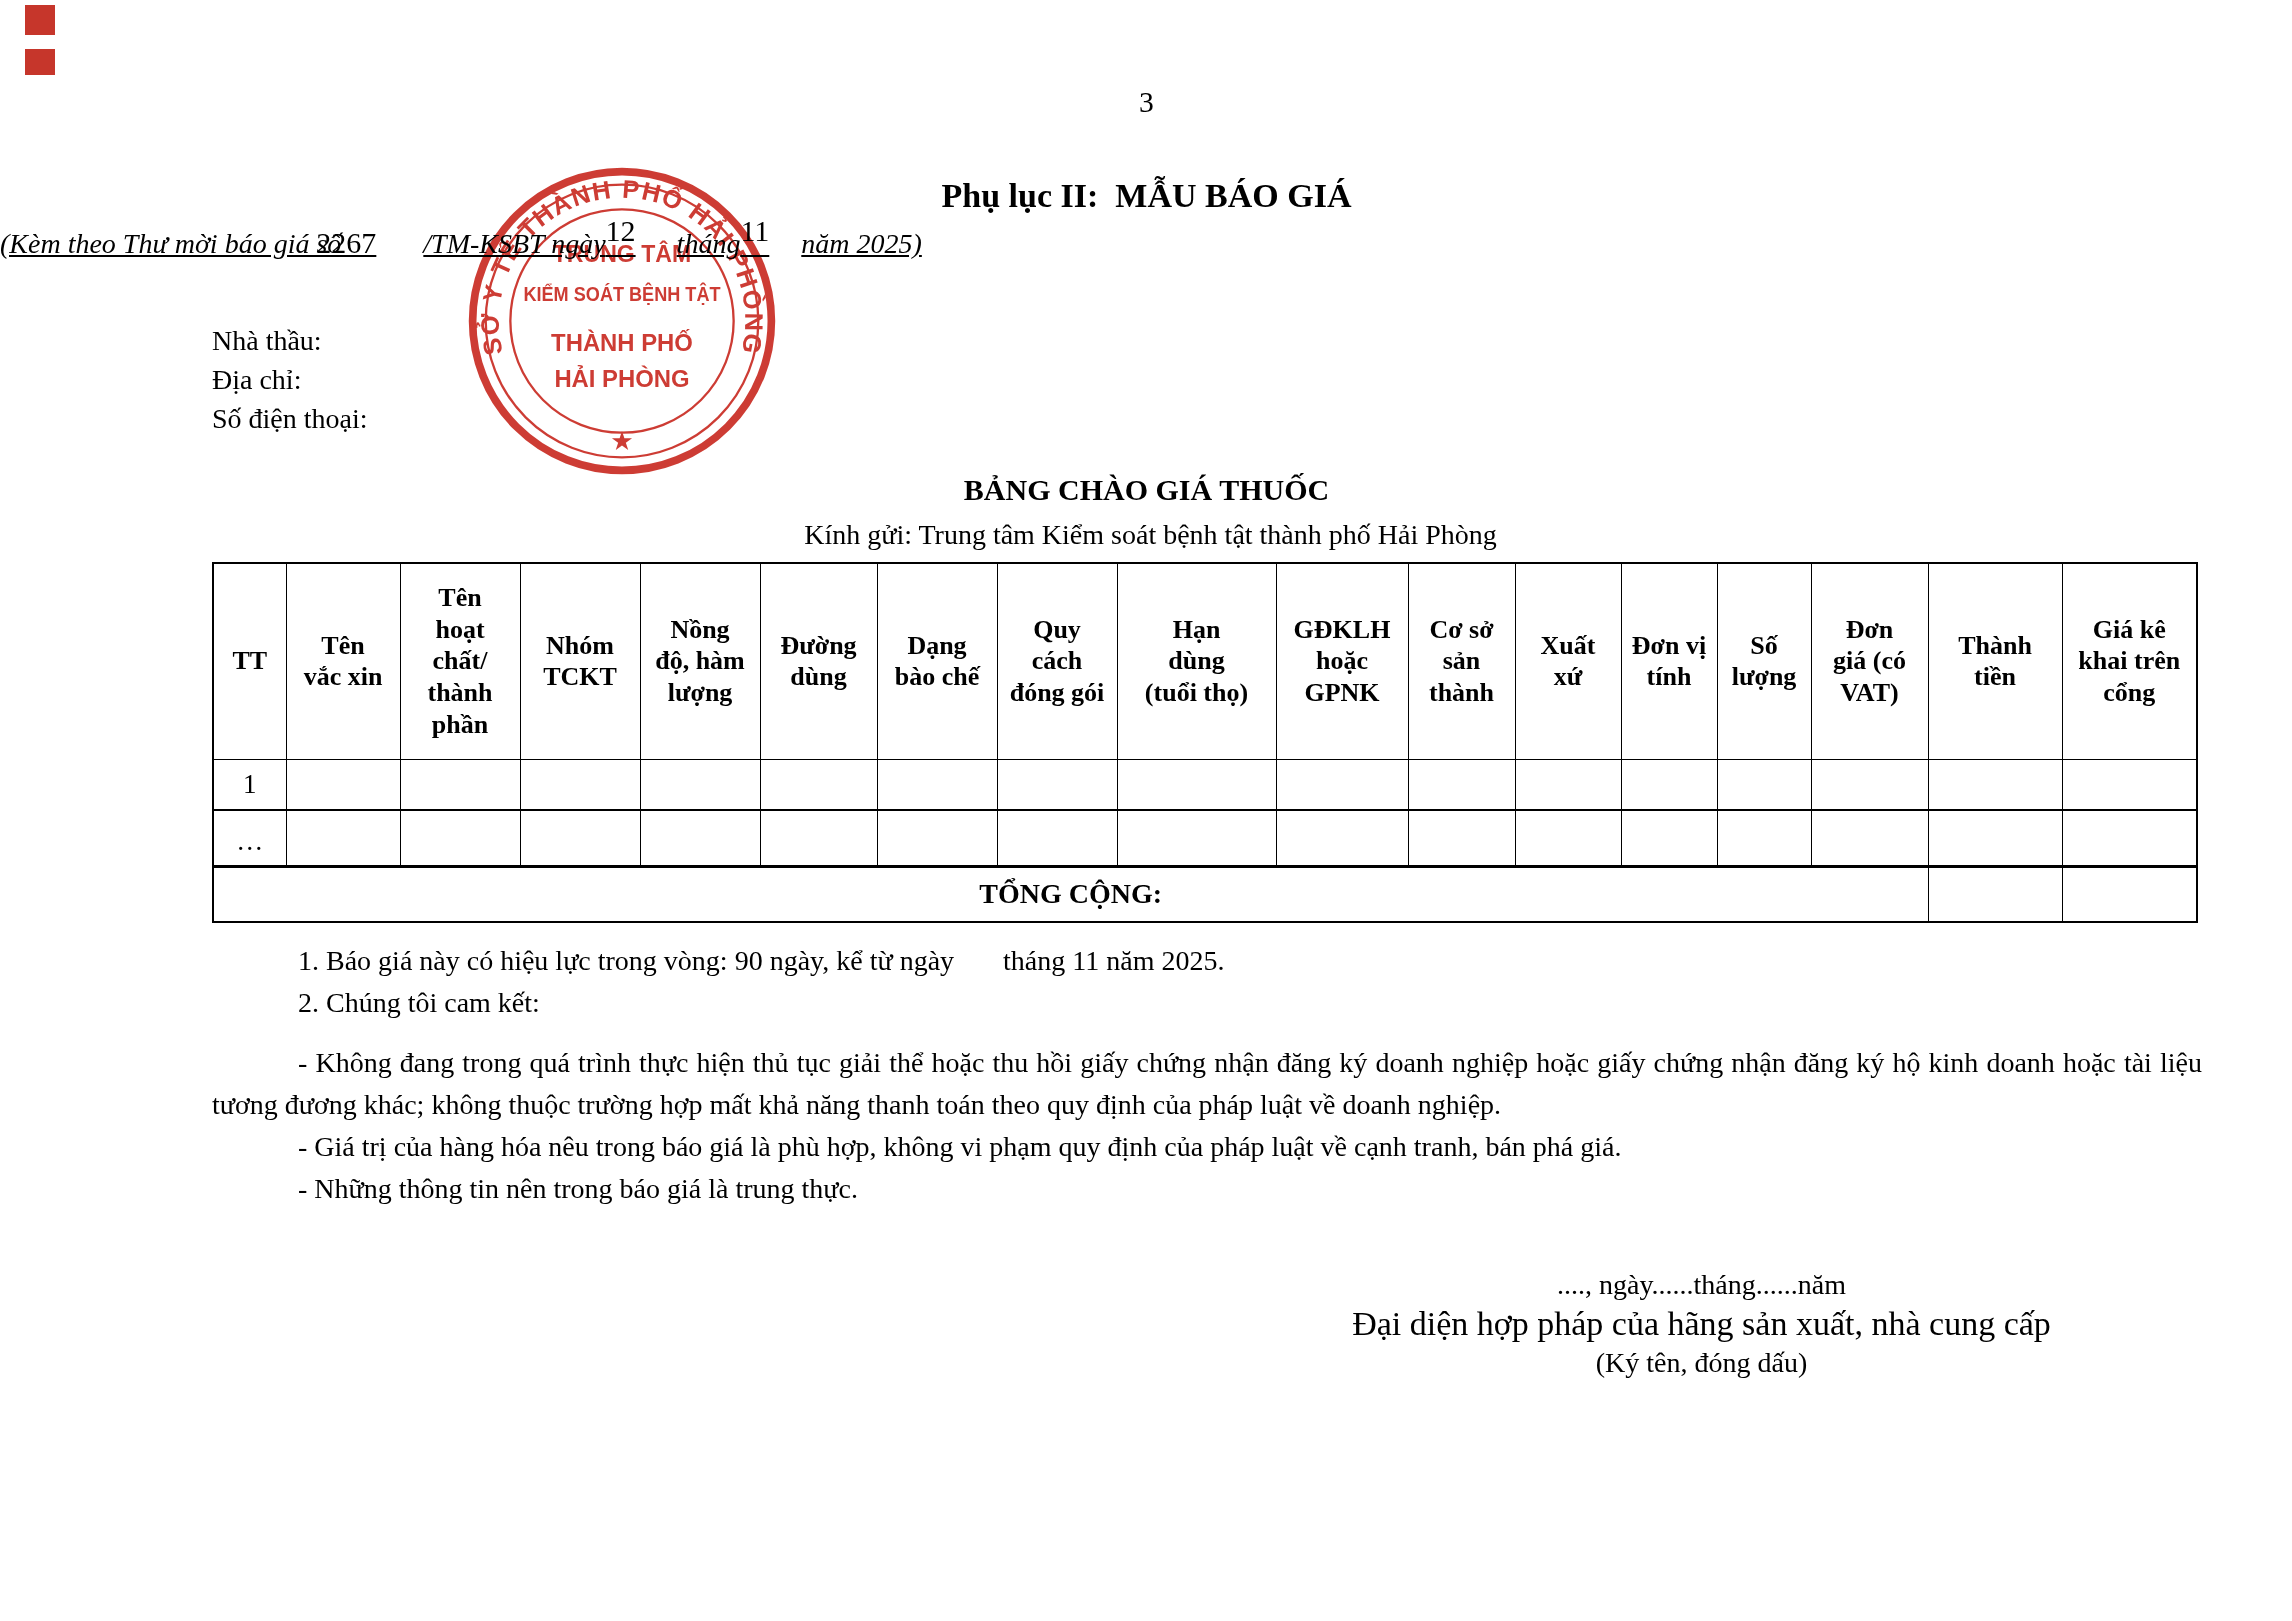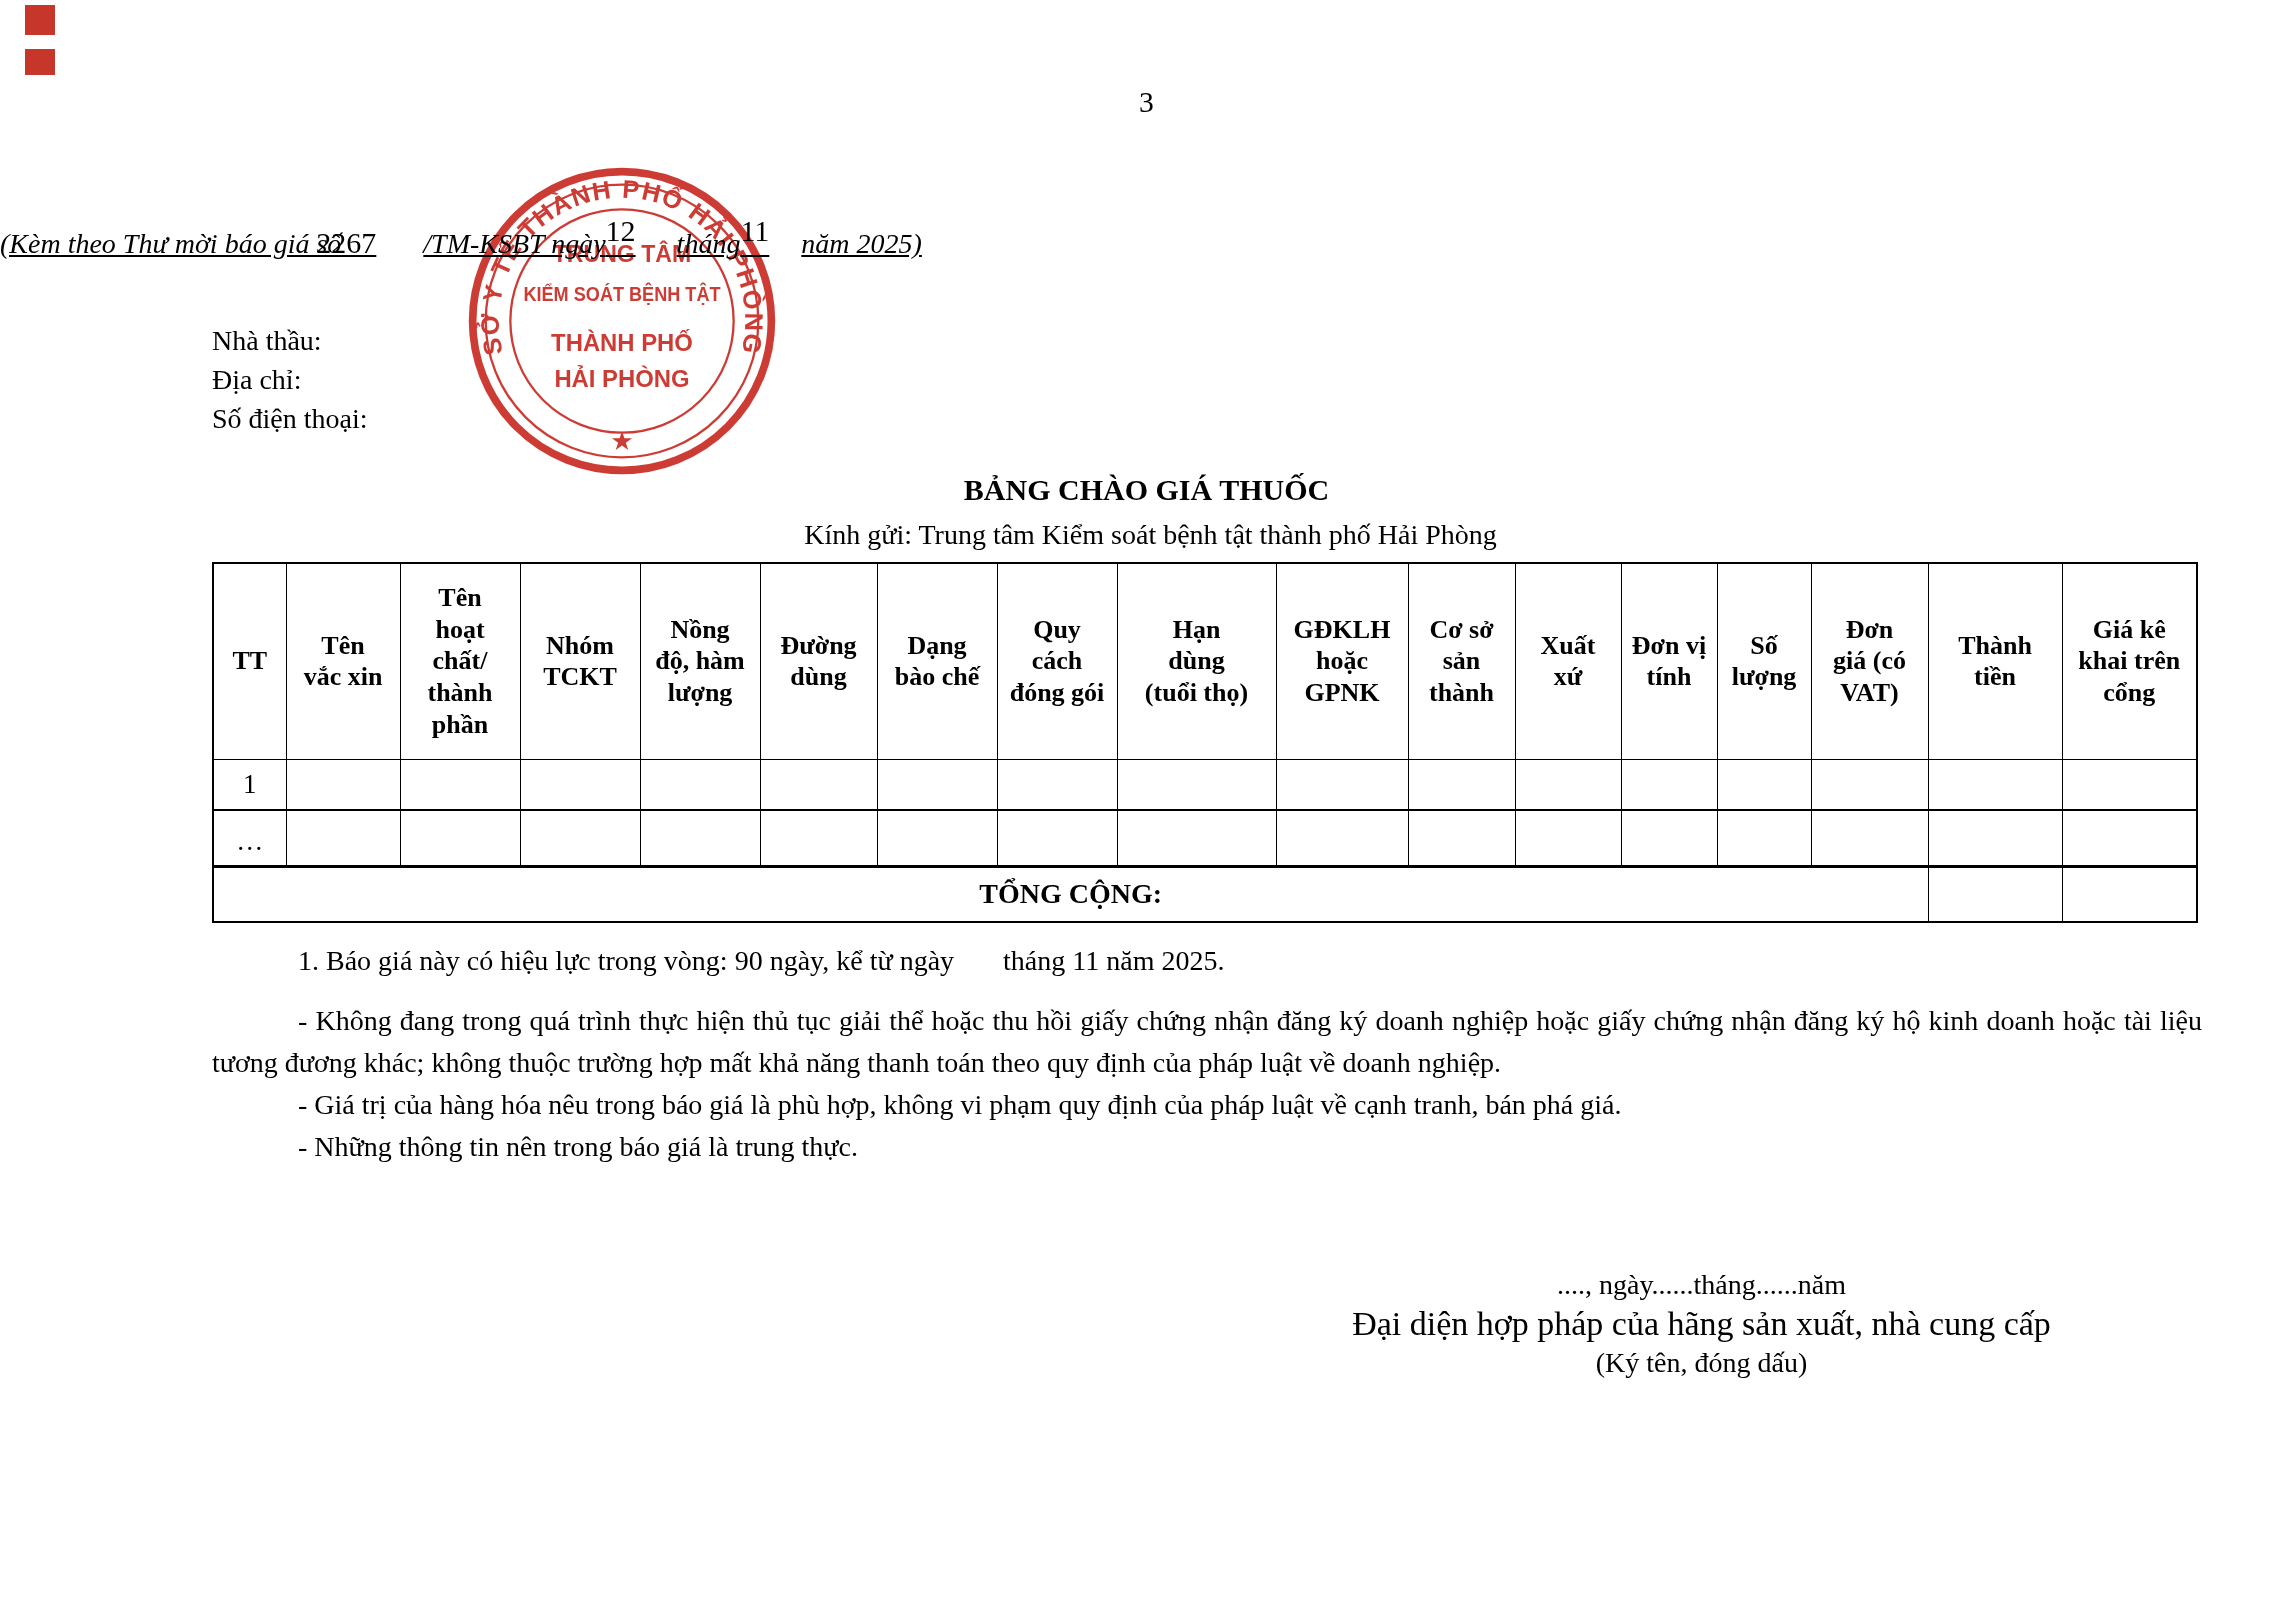--- a/index.html
+++ b/index.html
@@ -96,20 +96,21 @@
         <textPath href="#ringPath" startOffset="50%">SỞ Y TẾ THÀNH PHỐ HẢI PHÒNG</textPath>
       </text>
       <text x="200" y="123" font-size="30" fill="#c8281f" text-anchor="middle">TRUNG TÂM</text>
       <text x="200" y="174" font-size="26" fill="#c8281f" text-anchor="middle" textLength="256" lengthAdjust="spacingAndGlyphs">KIỂM SOÁT BỆNH TẬT</text>
       <text x="200" y="239" font-size="31" fill="#c8281f" text-anchor="middle">THÀNH PHỐ</text>
       <text x="200" y="286" font-size="31" fill="#c8281f" text-anchor="middle">HẢI PHÒNG</text>
       <text x="200" y="368" font-size="34" fill="#c8281f" text-anchor="middle">★</text>
     </svg>
   </div>
 
+  <div class="doc-title">Phụ lục II:  MẪU BÁO GIÁ</div>
 
   <div class="doc-subtitle"><span>(Kèm theo Thư mời báo giá số</span> <span class="formnum num-overlap">2267</span><span class="gap1"></span><span>/TM-KSBT ngày</span><span class="formnum raised">12</span><span class="gap2"></span><span>tháng</span><span class="formnum raised">11</span><span class="gap3"></span><span>năm 2025)</span></div>
 
   <div class="contact">
     <div>Nhà thầu:</div>
     <div>Địa chỉ:</div>
     <div>Số điện thoại:</div>
   </div>
 
   <div class="section-title">BẢNG CHÀO GIÁ THUỐC</div>
@@ -222,20 +223,21 @@
     <tr class="total-row">
       <td class="total-cell" colspan="15">TỔNG CỘNG:</td>
       <td></td>
       <td></td>
     </tr>
   </tbody>
     </table>
 
   <div class="notes">
     <p class="indent">1. Báo giá này có hiệu lực trong vòng: 90 ngày, kể từ ngày &nbsp;&nbsp;&nbsp;&nbsp;&nbsp; tháng 11 năm 2025.</p>
+    <p class="indent">2. Chúng tôi cam kết:</p>
     <p class="indent justify">- Không đang trong quá trình thực hiện thủ tục giải thể hoặc thu hồi giấy chứng nhận đăng ký doanh nghiệp hoặc giấy chứng nhận đăng ký hộ kinh doanh hoặc tài liệu tương đương khác; không thuộc trường hợp mất khả năng thanh toán theo quy định của pháp luật về doanh nghiệp.</p>
     <p class="indent">- Giá trị của hàng hóa nêu trong báo giá là phù hợp, không vi phạm quy định của pháp luật về cạnh tranh, bán phá giá.</p>
     <p class="indent">- Những thông tin nên trong báo giá là trung thực.</p>
   </div>
 
   <div class="signature">
     <div>...., ngày......tháng......năm</div>
     <div class="sig-title">Đại diện hợp pháp của hãng sản xuất, nhà cung cấp</div>
     <div>(Ký tên, đóng dấu)</div>
   </div>

